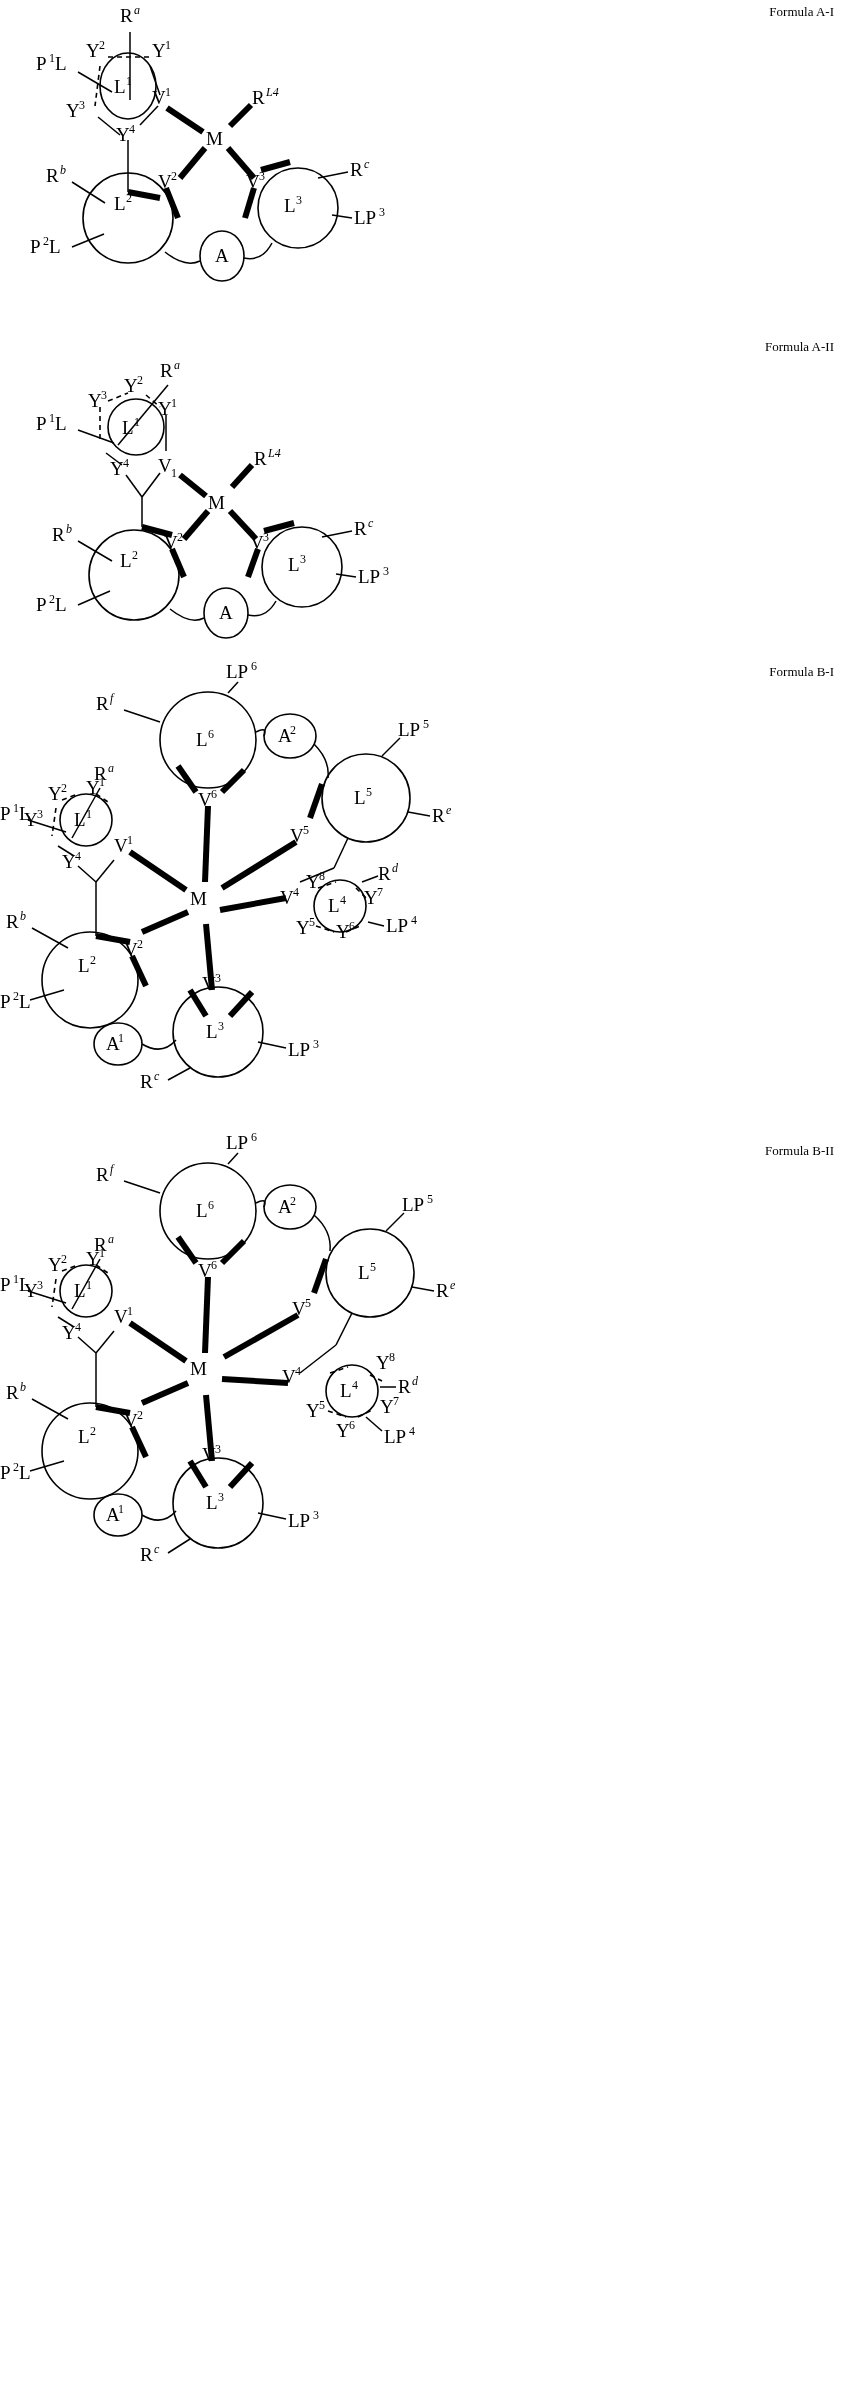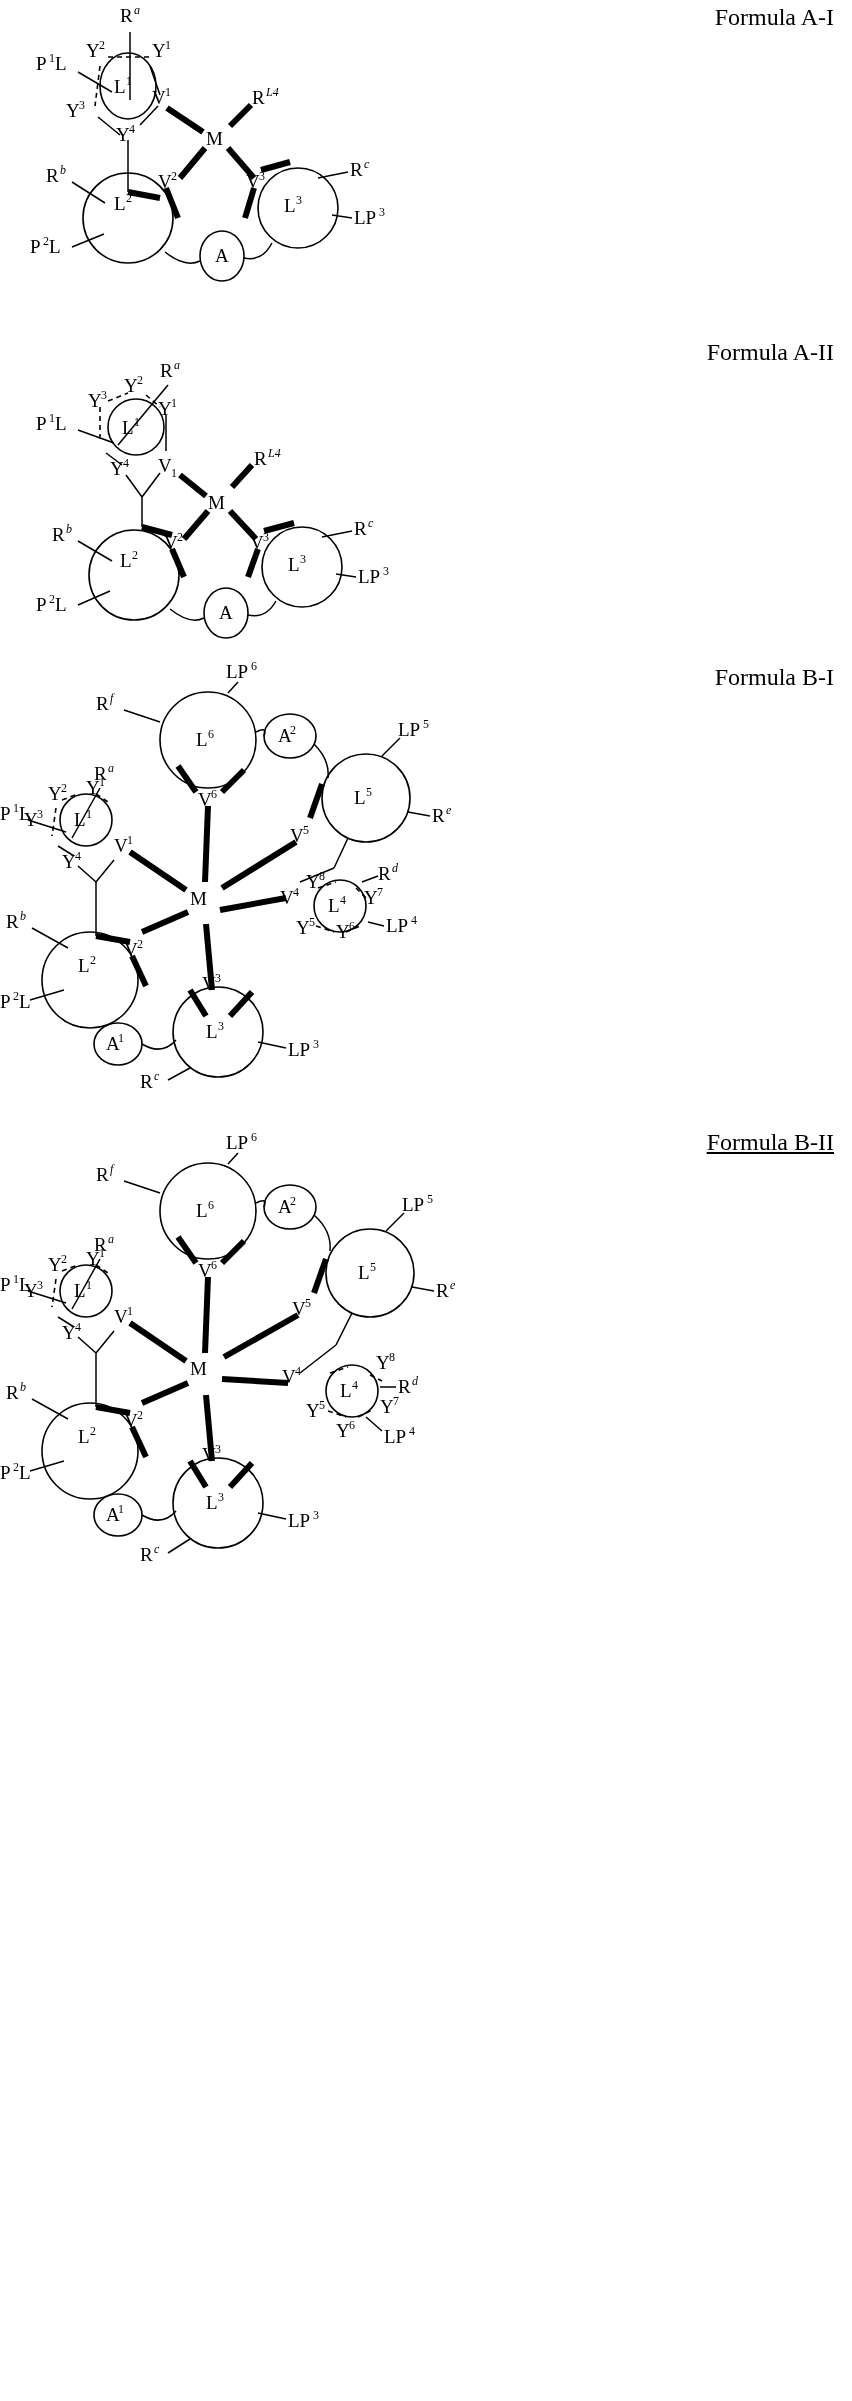--- a/index.html
+++ b/index.html
@@ -1,18 +1,18 @@
 <!DOCTYPE html>
 <html><head>
 <meta charset="utf-8">
 <style>
   html,body{margin:0;padding:0;background:#ffffff;}
   body{width:852px;height:2401px;position:relative;font-family:"Liberation Serif",serif;color:#000;}
   .formula-block{position:absolute;left:0;width:852px;}
-  .formula-title{position:absolute;right:18px;font-size:24px;font-family:"Liberation Serif",serif;white-space:nowrap;}
+  .formula-title{position:absolute;right:18px;font-size:13px;font-family:"Liberation Serif",serif;white-space:nowrap;}
   svg{display:block;overflow:visible;}
   text{font-family:"Liberation Serif",serif;fill:#000;}
   .lbl{font-size:19px;}
   .sup{font-size:12px;font-style:italic;}
   .supn{font-size:12px;}
   .sub{font-size:12px;}
   .ring{fill:none;stroke:#000;stroke-width:1.6;}
   .thin{stroke:#000;stroke-width:1.5;fill:none;}
   .bold{stroke:#000;stroke-width:6;fill:none;stroke-linecap:butt;}
   .dash{stroke:#000;stroke-width:1.6;fill:none;stroke-dasharray:5 4;}
@@ -480,21 +480,21 @@
         <text class="supn" x="313" y="388">3</text>
       </g>
     <g>
         <text class="lbl" x="140" y="428">R</text>
         <text class="sup" x="154" y="420">c</text>
       </g>
   </svg>
 </div>
 
 <div class="formula-block" style="top:1125px;height:440px;">
-  <div class="formula-title" style="top:4px;text-decoration:underline;">Formula B-II</div>
+  <div class="formula-title" style="top:18px;">Formula B-II</div>
   <svg width="600" height="440" viewBox="0 0 600 440">
     <g>
         <text class="lbl" x="190" y="250">M</text>
       </g>
 
     <circle class="ring" cx="208" cy="86" r="48"></circle>
     <line class="thin" x1="160" y1="68" x2="124" y2="56"></line>
     <line class="thin" x1="228" y1="39" x2="238" y2="28"></line>
     <line class="bold" x1="178" y1="112" x2="196" y2="138"></line>
     <line class="bold" x1="222" y1="138" x2="244" y2="116"></line>

